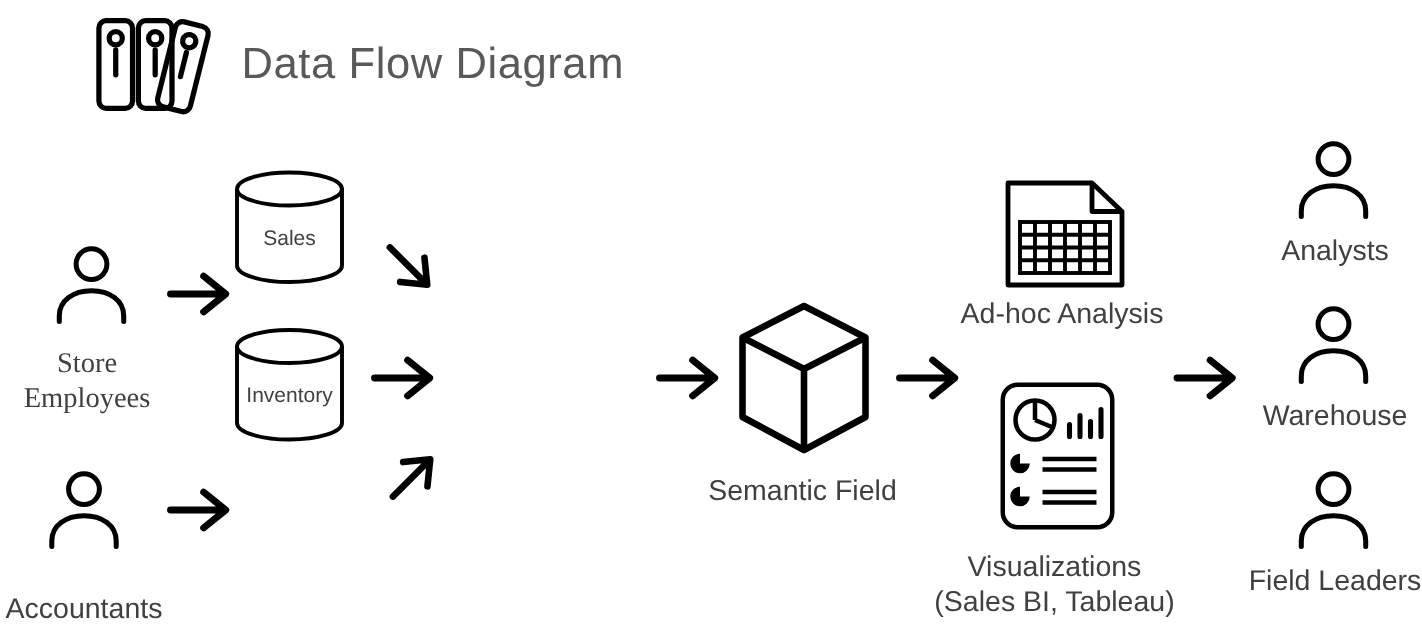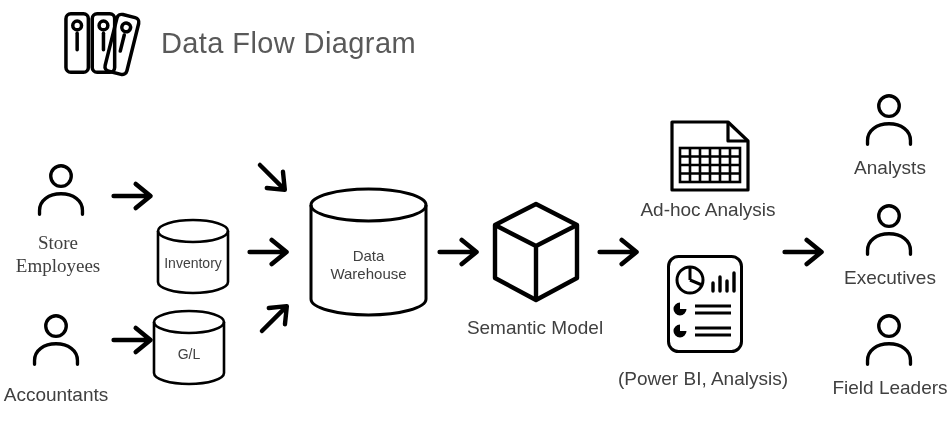--- a/index.html
+++ b/index.html
@@ -61,87 +61,80 @@
     </svg>
   </div>
   <div class="abs label" style="left:8px; top:232px; width:100px;font-family:Liberation Serif, serif;">Store Employees</div>
 
   <div class="abs" style="left:28px; top:312px;">
     <svg viewBox="0 0 60 62" width="56" height="58">
       <circle cx="30" cy="15" r="11" class="stroke" stroke-width="3.6"></circle>
       <path d="M7 56 V52 C7 41 17 34 30 34 C43 34 53 41 53 52 V56" class="stroke" stroke-width="3.6" stroke-linecap="round"></path>
     </svg>
   </div>
-  <div class="abs label" style="left:0px; top:384px; width:112px;">Accountants</div>
+  <div class="abs label" style="left:0px; top:396px; width:112px;">Accountants</div>
 
   <div class="abs arrow" style="left:110px; top:176px;">
     <svg viewBox="0 0 50 40" width="46" height="40">
       <path d="M4 20 H42 M28 7 L44 20 L28 33" class="stroke" stroke-width="5" stroke-linecap="round" stroke-linejoin="round"></path>
     </svg>
   </div>
   <div class="abs arrow" style="left:110px; top:320px;">
     <svg viewBox="0 0 50 40" width="46" height="40">
       <path d="M4 20 H42 M28 7 L44 20 L28 33" class="stroke" stroke-width="5" stroke-linecap="round" stroke-linejoin="round"></path>
     </svg>
   </div>
 
+  <div class="abs" style="left:154px; top:112px; width:78px;">
+    <svg viewBox="0 0 78 80" width="78" height="80">
+      <path d="M4 14 V65 A35 11 0 0 0 74 65 V14" class="stroke" stroke-width="2.6"></path>
+      <ellipse cx="39" cy="14" rx="35" ry="11" class="stroke" stroke-width="2.6"></ellipse>
+    </svg>
+    <div class="db-label label">Sales</div>
+  </div>
 
   <div class="abs" style="left:154px; top:217px; width:78px;">
     <svg viewBox="0 0 78 80" width="78" height="80">
       <path d="M4 14 V65 A35 11 0 0 0 74 65 V14" class="stroke" stroke-width="2.6"></path>
       <ellipse cx="39" cy="14" rx="35" ry="11" class="stroke" stroke-width="2.6"></ellipse>
     </svg>
     <div class="db-label label">Inventory</div>
   </div>
 
-  <div class="abs" style="left:150px; top:308px; width:78px;">
-    <svg viewBox="0 0 78 80" width="78" height="80">
-      <path d="M4 14 V65 A35 11 0 0 0 74 65 V14" class="stroke" stroke-width="2.6"></path>
-      <ellipse cx="39" cy="14" rx="35" ry="11" class="stroke" stroke-width="2.6"></ellipse>
-    </svg>
-    <div class="db-label label">G/L</div>
-  </div>
 
   <div class="abs arrow" style="left:251px; top:158px; transform:rotate(45deg);">
     <svg viewBox="0 0 50 40" width="44" height="40">
       <path d="M4 20 H42 M28 7 L44 20 L28 33" class="stroke" stroke-width="5" stroke-linecap="round" stroke-linejoin="round"></path>
     </svg>
   </div>
   <div class="abs arrow" style="left:246px; top:232px;">
     <svg viewBox="0 0 50 40" width="46" height="40">
       <path d="M4 20 H42 M28 7 L44 20 L28 33" class="stroke" stroke-width="5" stroke-linecap="round" stroke-linejoin="round"></path>
     </svg>
   </div>
   <div class="abs arrow" style="left:253px; top:298px; transform:rotate(-45deg);">
     <svg viewBox="0 0 50 40" width="44" height="40">
       <path d="M4 20 H42 M28 7 L44 20 L28 33" class="stroke" stroke-width="5" stroke-linecap="round" stroke-linejoin="round"></path>
     </svg>
   </div>
 
-  <div class="abs" style="left:306px; top:183px; width:125px;">
-    <svg viewBox="0 0 125 140" width="125" height="140">
-      <path d="M5 22 V116 A57.5 16 0 0 0 120 116 V22" class="stroke" stroke-width="3"></path>
-      <ellipse cx="62.5" cy="22" rx="57.5" ry="16" class="stroke" stroke-width="3"></ellipse>
-    </svg>
-    <div class="wh-label label">Data Warehouse</div>
-  </div>
 
   <div class="abs arrow" style="left:436px; top:232px;">
     <svg viewBox="0 0 50 40" width="46" height="40">
       <path d="M4 20 H42 M28 7 L44 20 L28 33" class="stroke" stroke-width="5" stroke-linecap="round" stroke-linejoin="round"></path>
     </svg>
   </div>
 
   <div class="abs" style="left:490px; top:199px;">
     <svg viewBox="0 0 92 106" width="92" height="106">
       <path d="M46 5 L87 26 V79 L46 101 L5 79 V26 Z" class="stroke" stroke-width="4.4" stroke-linejoin="round"></path>
       <path d="M5 26 L46 47 L87 26 M46 47 V101" class="stroke" stroke-width="4.4" stroke-linejoin="round"></path>
     </svg>
   </div>
-  <div class="abs label" style="left:455px; top:317px; width:160px;">Semantic Model</div>
+  <div class="abs label" style="left:455px; top:317px; width:160px;">Semantic Field</div>
 
   <div class="abs arrow" style="left:596px; top:232px;">
     <svg viewBox="0 0 50 40" width="46" height="40">
       <path d="M4 20 H42 M28 7 L44 20 L28 33" class="stroke" stroke-width="5" stroke-linecap="round" stroke-linejoin="round"></path>
     </svg>
   </div>
 
   <div class="abs" style="left:667px; top:118px;">
     <svg viewBox="0 0 86 76" width="86" height="76">
       <path d="M5 4 H61 L81 23 V72 H5 Z" class="stroke" stroke-width="3.2" stroke-linejoin="round"></path>
@@ -162,21 +155,22 @@
       <circle cx="25" cy="27" r="13" class="stroke" stroke-width="3"></circle>
       <path d="M25 27 V14 M25 27 L37 32" class="stroke" stroke-width="3"></path>
       <path d="M48 38 V30 M55 38 V24 M62 38 V28 M69 38 V20" class="stroke" stroke-width="3.4" stroke-linecap="round"></path>
       <path d="M15 56 L15 49.5 A6.5 6.5 0 1 0 21.5 56 Z" fill="#000000" stroke="none"></path>
       <path d="M30 53 H66 M30 60 H66" class="stroke" stroke-width="3"></path>
       <path d="M15 78 L15 71.5 A6.5 6.5 0 1 0 21.5 78 Z" fill="#000000" stroke="none"></path>
       <path d="M30 75 H66 M30 82 H66" class="stroke" stroke-width="3"></path>
     </svg>
   </div>
   <div class="abs label" style="left:612px; top:368px; width:182px;">
-    <div>(Power BI, Analysis)</div>
+    <div>Visualizations</div>
+    <div>(Sales BI, Tableau)</div>
   </div>
 
   <div class="abs arrow" style="left:781px; top:232px;">
     <svg viewBox="0 0 50 40" width="46" height="40">
       <path d="M4 20 H42 M28 7 L44 20 L28 33" class="stroke" stroke-width="5" stroke-linecap="round" stroke-linejoin="round"></path>
     </svg>
   </div>
 
   <div class="abs" style="left:861px; top:92px;">
     <svg viewBox="0 0 60 62" width="56" height="58">
@@ -185,21 +179,21 @@
     </svg>
   </div>
   <div class="abs label" style="left:832px; top:157px; width:116px;">Analysts</div>
 
   <div class="abs" style="left:861px; top:202px;">
     <svg viewBox="0 0 60 62" width="56" height="58">
       <circle cx="30" cy="15" r="11" class="stroke" stroke-width="3.6"></circle>
       <path d="M7 56 V52 C7 41 17 34 30 34 C43 34 53 41 53 52 V56" class="stroke" stroke-width="3.6" stroke-linecap="round"></path>
     </svg>
   </div>
-  <div class="abs label" style="left:832px; top:267px; width:116px;">Executives</div>
+  <div class="abs label" style="left:832px; top:267px; width:116px;">Warehouse</div>
 
   <div class="abs" style="left:861px; top:312px;">
     <svg viewBox="0 0 60 62" width="56" height="58">
       <circle cx="30" cy="15" r="11" class="stroke" stroke-width="3.6"></circle>
       <path d="M7 56 V52 C7 41 17 34 30 34 C43 34 53 41 53 52 V56" class="stroke" stroke-width="3.6" stroke-linecap="round"></path>
     </svg>
   </div>
   <div class="abs label" style="left:828px; top:377px; width:124px;">Field Leaders</div>
 
 </div>

